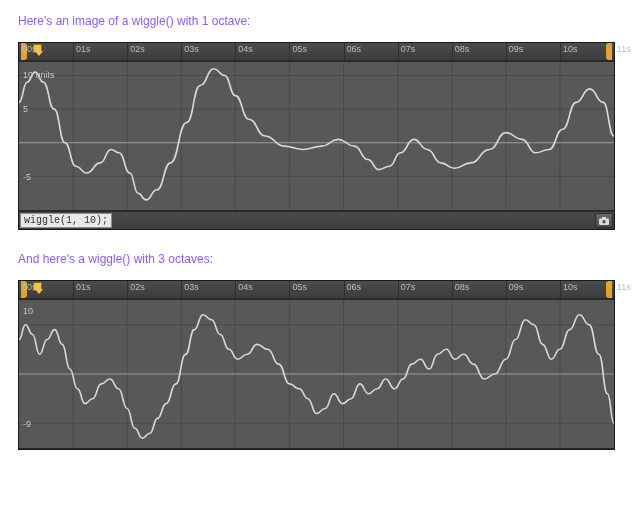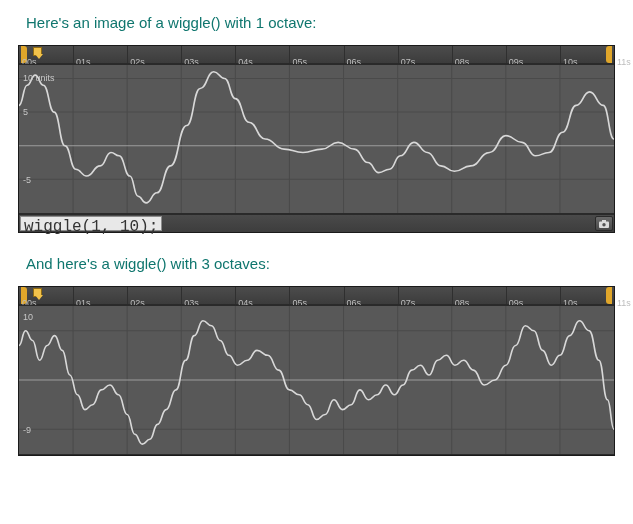--- a/index.html
+++ b/index.html
@@ -5,23 +5,23 @@
   * { box-sizing: border-box; }
   body {
     margin: 0;
     padding: 14px 18px;
     background: #ffffff;
     font-family: "Helvetica Neue", Arial, sans-serif;
     color: #222;
     width: 633px;
   }
   .caption {
-    font-size: 15px;
-    margin: 0 0 14px 8px;
-    color: #0f766e;
+    font-size: 12px;
+    margin: 0 0 14px 0;
+    color: #8b5cf6;
   }
   .editor-panel {
     border: 1px solid #1a1a1a;
     background: #3a3a3a;
     box-shadow: inset 0 0 0 1px #4e4e4e;
     margin-bottom: 22px;
   }
   .ruler {
     position: relative;
     height: 18px;
@@ -32,21 +32,21 @@
   }
   .ruler .tick {
     position: absolute;
     top: 0;
     bottom: 0;
     width: 1px;
     background: #2f2f2f;
   }
   .ruler .tick-label {
     position: absolute;
-    top: 11px;
+    top: 1px;
     transform: translateX(3px);
     pointer-events: none;
   }
   .ruler .marker-start, .ruler .marker-end {
     position: absolute;
     top: 0; height: 100%; width: 6px;
     background: #e0a62a;
   }
   .ruler .marker-start { left: 2px; border-top-right-radius: 3px; border-bottom-right-radius:3px;}
   .ruler .marker-end { right: 2px; border-top-left-radius: 3px;  border-bottom-left-radius:3px;}
@@ -82,21 +82,21 @@
     border-top: 1px solid #2a2a2a;
     display: flex;
     align-items: stretch;
   }
   .expr-field {
     flex: 0 0 auto;
     min-width: 88px;
     background: #e8e8e8;
     border: 1px solid #8c8c8c;
     font-family: "Courier New", monospace;
-    font-size: 16px;
+    font-size: 10px;
     color: #333;
     padding: 1px 3px;
     margin: 1px;
   }
   .expr-spacer { flex: 1; }
   .snap-btn {
     width: 18px;
     margin: 1px;
     background: linear-gradient(#6a6a6a,#4a4a4a);
     border: 1px solid #2a2a2a;

